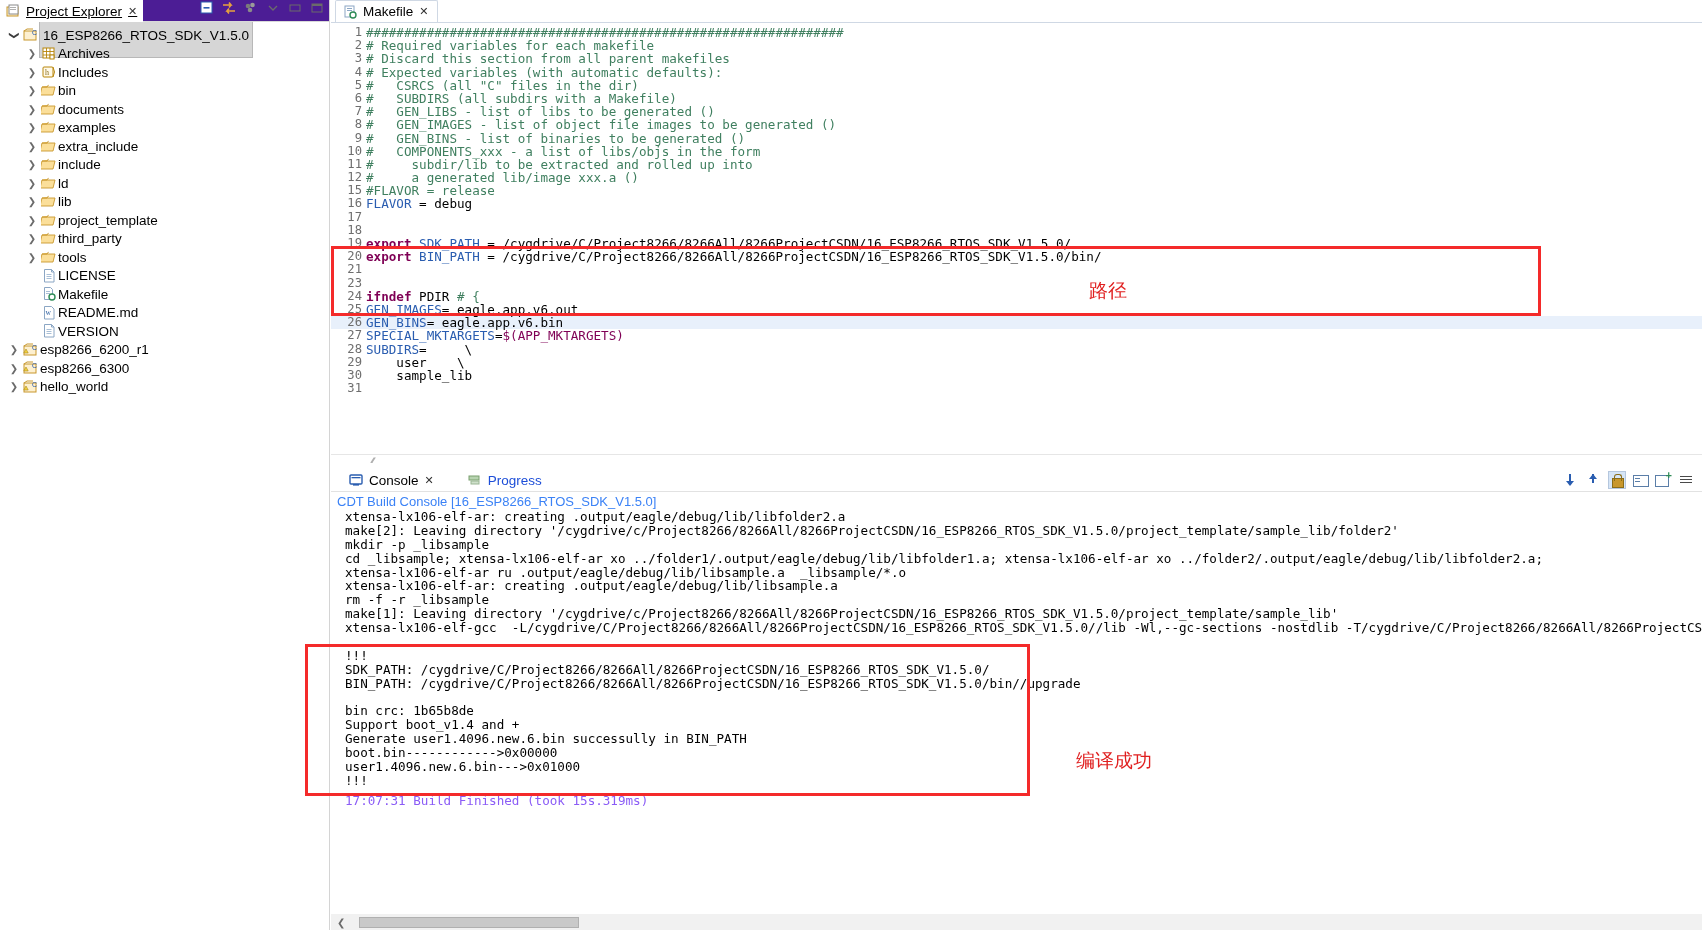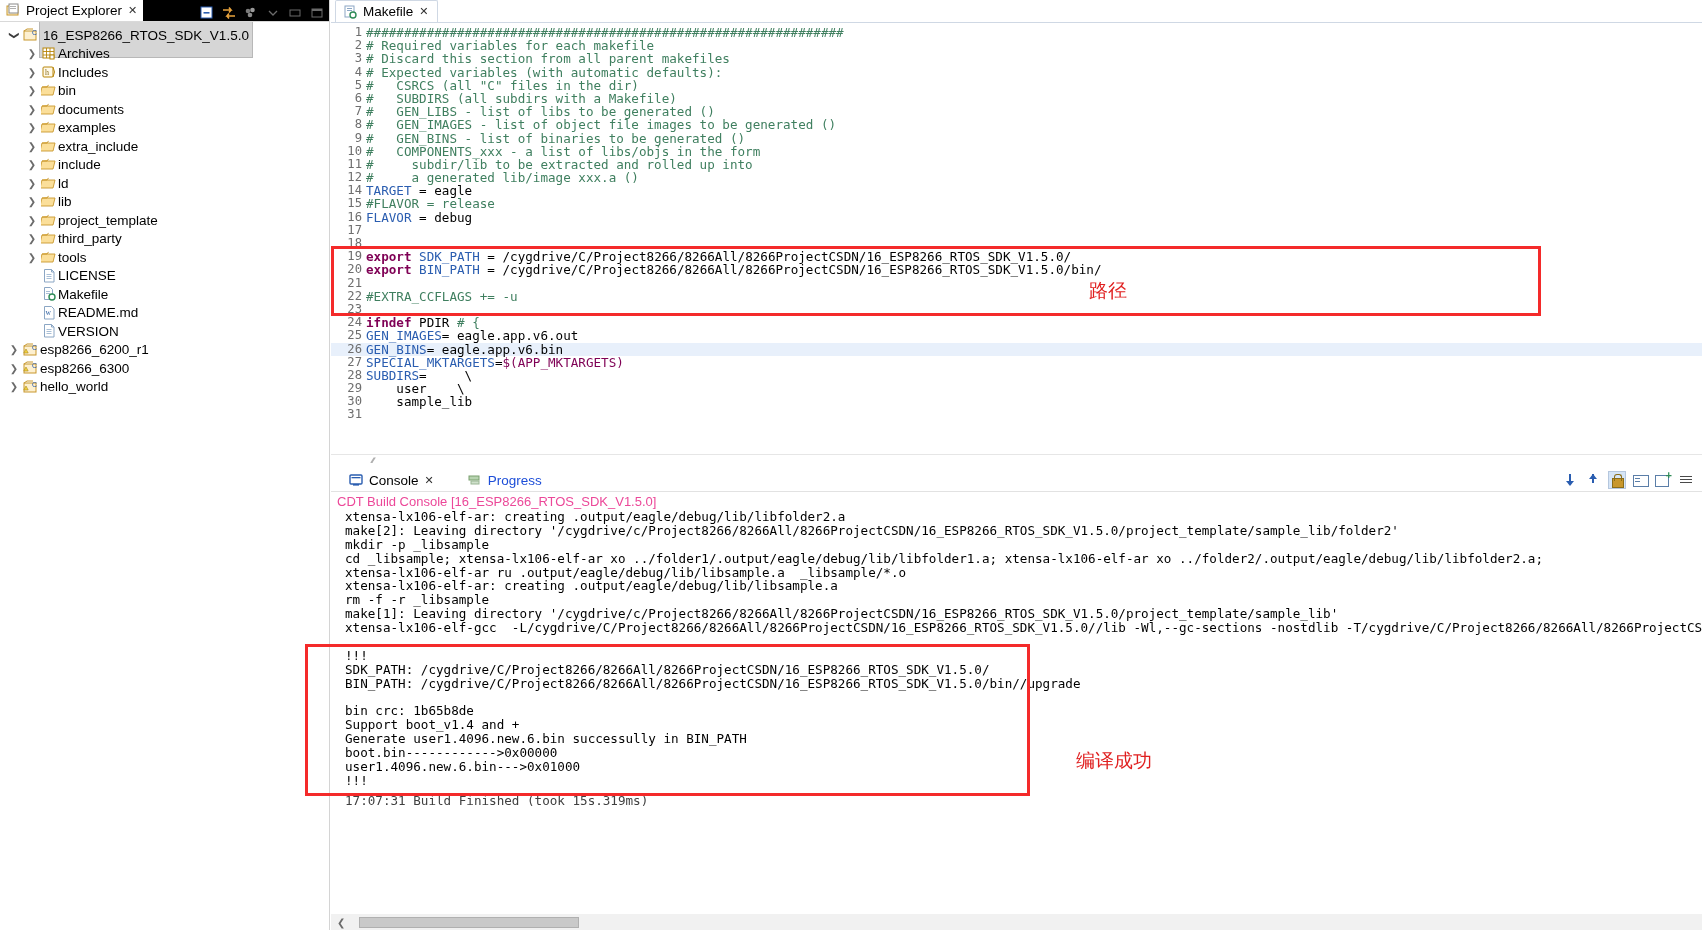--- a/index.html
+++ b/index.html
@@ -17,23 +17,24 @@
   
   .explorer {
     position: absolute; left: 0; top: 0;
     width: 330px; height: 930px;
     background: #ffffff;
     border-right: 1px solid #d4d4d4;
   }
   .explorer-tabbar {
     position: relative;
     height: 22px;
-    background: #000000;
-    display: flex; align-items: flex-end;
+    background: #4c1d95;
+    display: flex; align-items: flex-start;
     border-bottom: 1px solid #d9d9d9;
+    text-decoration: underline;
   }
   .explorer-tab {
     display: flex; align-items: center; gap: 4px;
     height: 22px; padding: 0 6px 0 4px;
     background: #ffffff;
     font-size: 13.5px;
   }
   .explorer-tab .tab-label { color: #000; }
   .tab-close {
     font-size: 11px; color: #333; margin-left: 2px;
@@ -164,31 +165,31 @@
   .ctool-lock:before { content:""; position:absolute; left:3px; top:6px; width:10px; height:8px; background:#c8972c; border:1px solid #8a6d1a; }
   .ctool-lock:after  { content:""; position:absolute; left:5px; top:2px; width:6px; height:6px; border:1.5px solid #8a6d1a; border-bottom:none; border-radius:3px 3px 0 0; }
   .ctool-term:before { content:""; position:absolute; left:1px; top:3px; width:14px; height:10px; border:1px solid #5b7ea8; background:#fff; }
   .ctool-term:after  { content:""; position:absolute; left:3px; top:6px; width:5px; height:1px; background:#5b7ea8; box-shadow: 0 3px 0 #5b7ea8; }
   .ctool-new:before { content:""; position:absolute; left:0px; top:3px; width:12px; height:10px; border:1px solid #5b7ea8; background:#fff; }
   .ctool-new:after  { content:"+"; position:absolute; right:-1px; top:-3px; color:#2e8b57; font-size:11px; font-weight:bold; }
   .ctool-menu:before { content:""; position:absolute; left:2px; top:4px; width:12px; height:1px; background:#4a4a4a; box-shadow: 0 3px 0 #4a4a4a, 0 6px 0 #4a4a4a; }
 
   .console-title {
     font-family: "Liberation Sans", sans-serif;
-    font-size: 13px; padding: 2px 0 1px 6px; color: #ec4899;
+    font-size: 13px; padding: 2px 0 1px 6px; color: #3b82f6;
   }
   .console-out {
     font-family: "DejaVu Sans Mono", monospace;
     font-size: 12.6px; line-height: 13.9px;
     padding-left: 14px; white-space: pre;
     color: #000;
     position: relative;
   }
   .console-out .l { height: 13.9px; }
-  .console-out .blue { color: #404040; }
+  .console-out .blue { color: #8b5cf6; }
   .cons-scroll-h {
     position: absolute; left: 0; bottom: 0; right: 0; height: 16px;
     background: #f1f1f1; display: flex; align-items: center;
   }
   .cons-scroll-h .arr { color: #6b6b6b; font-size: 10px; margin: 0 6px; }
   .cons-thumb {
     height: 11px; background: #c9c9c9; border: 1px solid #b0b0b0;
     width: 220px; margin-left: 8px;
   }
 
@@ -495,29 +496,27 @@
           <div class="code-line"><span class="lnum">3</span><span class="ctext"><span class="cmt"># Discard this section from all parent makefiles</span></span></div>
           <div class="code-line"><span class="lnum">4</span><span class="ctext"><span class="cmt"># Expected variables (with automatic defaults):</span></span></div>
           <div class="code-line"><span class="lnum">5</span><span class="ctext"><span class="cmt">#   CSRCS (all "C" files in the dir)</span></span></div>
           <div class="code-line"><span class="lnum">6</span><span class="ctext"><span class="cmt">#   SUBDIRS (all subdirs with a Makefile)</span></span></div>
           <div class="code-line"><span class="lnum">7</span><span class="ctext"><span class="cmt">#   GEN_LIBS - list of libs to be generated ()</span></span></div>
           <div class="code-line"><span class="lnum">8</span><span class="ctext"><span class="cmt">#   GEN_IMAGES - list of object file images to be generated ()</span></span></div>
           <div class="code-line"><span class="lnum">9</span><span class="ctext"><span class="cmt">#   GEN_BINS - list of binaries to be generated ()</span></span></div>
           <div class="code-line"><span class="lnum">10</span><span class="ctext"><span class="cmt">#   COMPONENTS_xxx - a list of libs/objs in the form</span></span></div>
           <div class="code-line"><span class="lnum">11</span><span class="ctext"><span class="cmt">#     subdir/lib to be extracted and rolled up into</span></span></div>
           <div class="code-line"><span class="lnum">12</span><span class="ctext"><span class="cmt">#     a generated lib/image xxx.a ()</span></span></div>
-          <div class="code-line"><span class="lnum">14</span><span class="ctext"><span class="var">TARGET</span><span class="plain"> = eagle</span></span></div>
           <div class="code-line"><span class="lnum">15</span><span class="ctext"><span class="cmt">#FLAVOR = release</span></span></div>
           <div class="code-line"><span class="lnum">16</span><span class="ctext"><span class="var">FLAVOR</span><span class="plain"> = debug</span></span></div>
           <div class="code-line"><span class="lnum">17</span><span class="ctext"><span class="plain"></span></span></div>
           <div class="code-line"><span class="lnum">18</span><span class="ctext"><span class="plain"></span></span></div>
           <div class="code-line"><span class="lnum">19</span><span class="ctext"><span class="kw">export</span><span class="plain"> </span><span class="var">SDK_PATH</span><span class="plain"> = /cygdrive/C/Project8266/8266All/8266ProjectCSDN/16_ESP8266_RTOS_SDK_V1.5.0/</span></span></div>
           <div class="code-line"><span class="lnum">20</span><span class="ctext"><span class="kw">export</span><span class="plain"> </span><span class="var">BIN_PATH</span><span class="plain"> = /cygdrive/C/Project8266/8266All/8266ProjectCSDN/16_ESP8266_RTOS_SDK_V1.5.0/bin/</span></span></div>
           <div class="code-line"><span class="lnum">21</span><span class="ctext"><span class="plain"></span></span></div>
-          <div class="code-line"><span class="lnum">22</span><span class="ctext"><span class="cmt">#EXTRA_CCFLAGS += -u</span></span></div>
           <div class="code-line"><span class="lnum">23</span><span class="ctext"><span class="plain"></span></span></div>
           <div class="code-line"><span class="lnum">24</span><span class="ctext"><span class="kw">ifndef</span><span class="plain"> PDIR </span><span class="cmt"># {</span></span></div>
           <div class="code-line"><span class="lnum">25</span><span class="ctext"><span class="var">GEN_IMAGES</span><span class="plain">= eagle.app.v6.out</span></span></div>
           <div class="code-line cur"><span class="lnum">26</span><span class="ctext"><span class="var">GEN_BINS</span><span class="plain">= eagle.app.v6.bin</span></span></div>
           <div class="code-line"><span class="lnum">27</span><span class="ctext"><span class="var">SPECIAL_MKTARGETS</span><span class="plain">=</span><span class="fn">$(APP_MKTARGETS)</span></span></div>
           <div class="code-line"><span class="lnum">28</span><span class="ctext"><span class="var">SUBDIRS</span><span class="plain">=     \</span></span></div>
           <div class="code-line"><span class="lnum">29</span><span class="ctext"><span class="plain">    user    \</span></span></div>
           <div class="code-line"><span class="lnum">30</span><span class="ctext"><span class="plain">    sample_lib</span></span></div>
           <div class="code-line"><span class="lnum">31</span><span class="ctext"><span class="plain"></span></span></div>
         </div>

